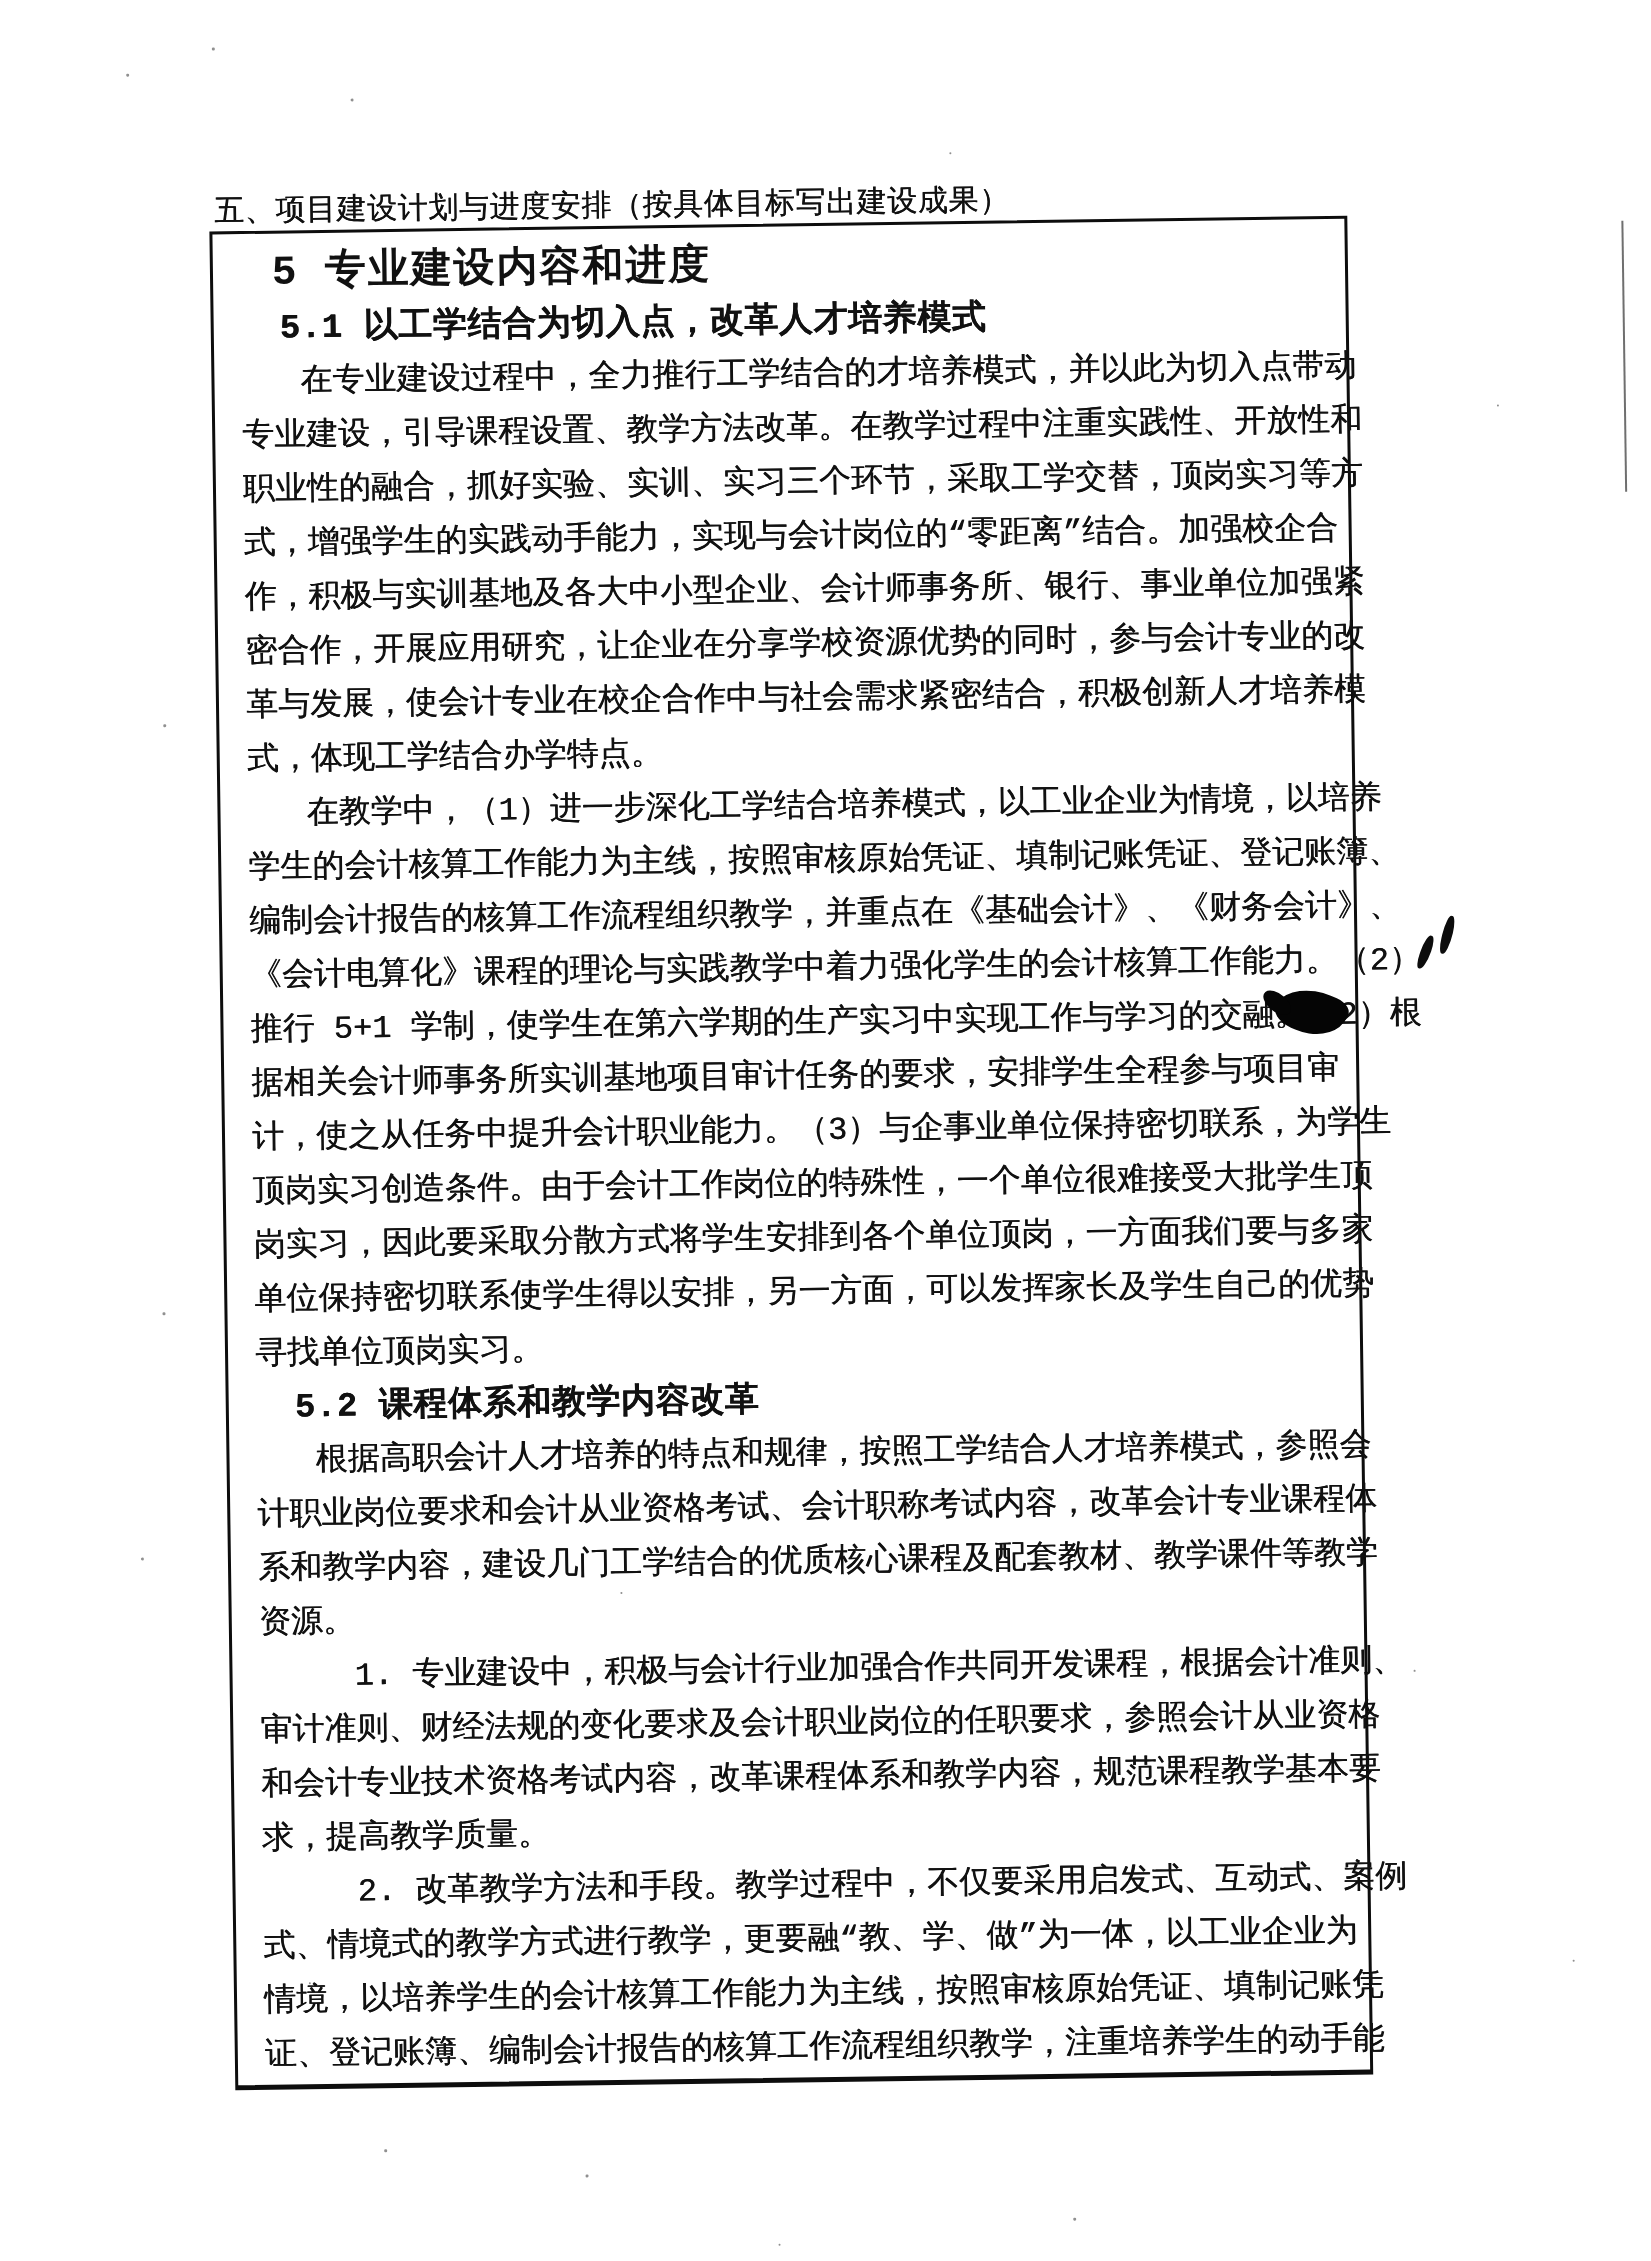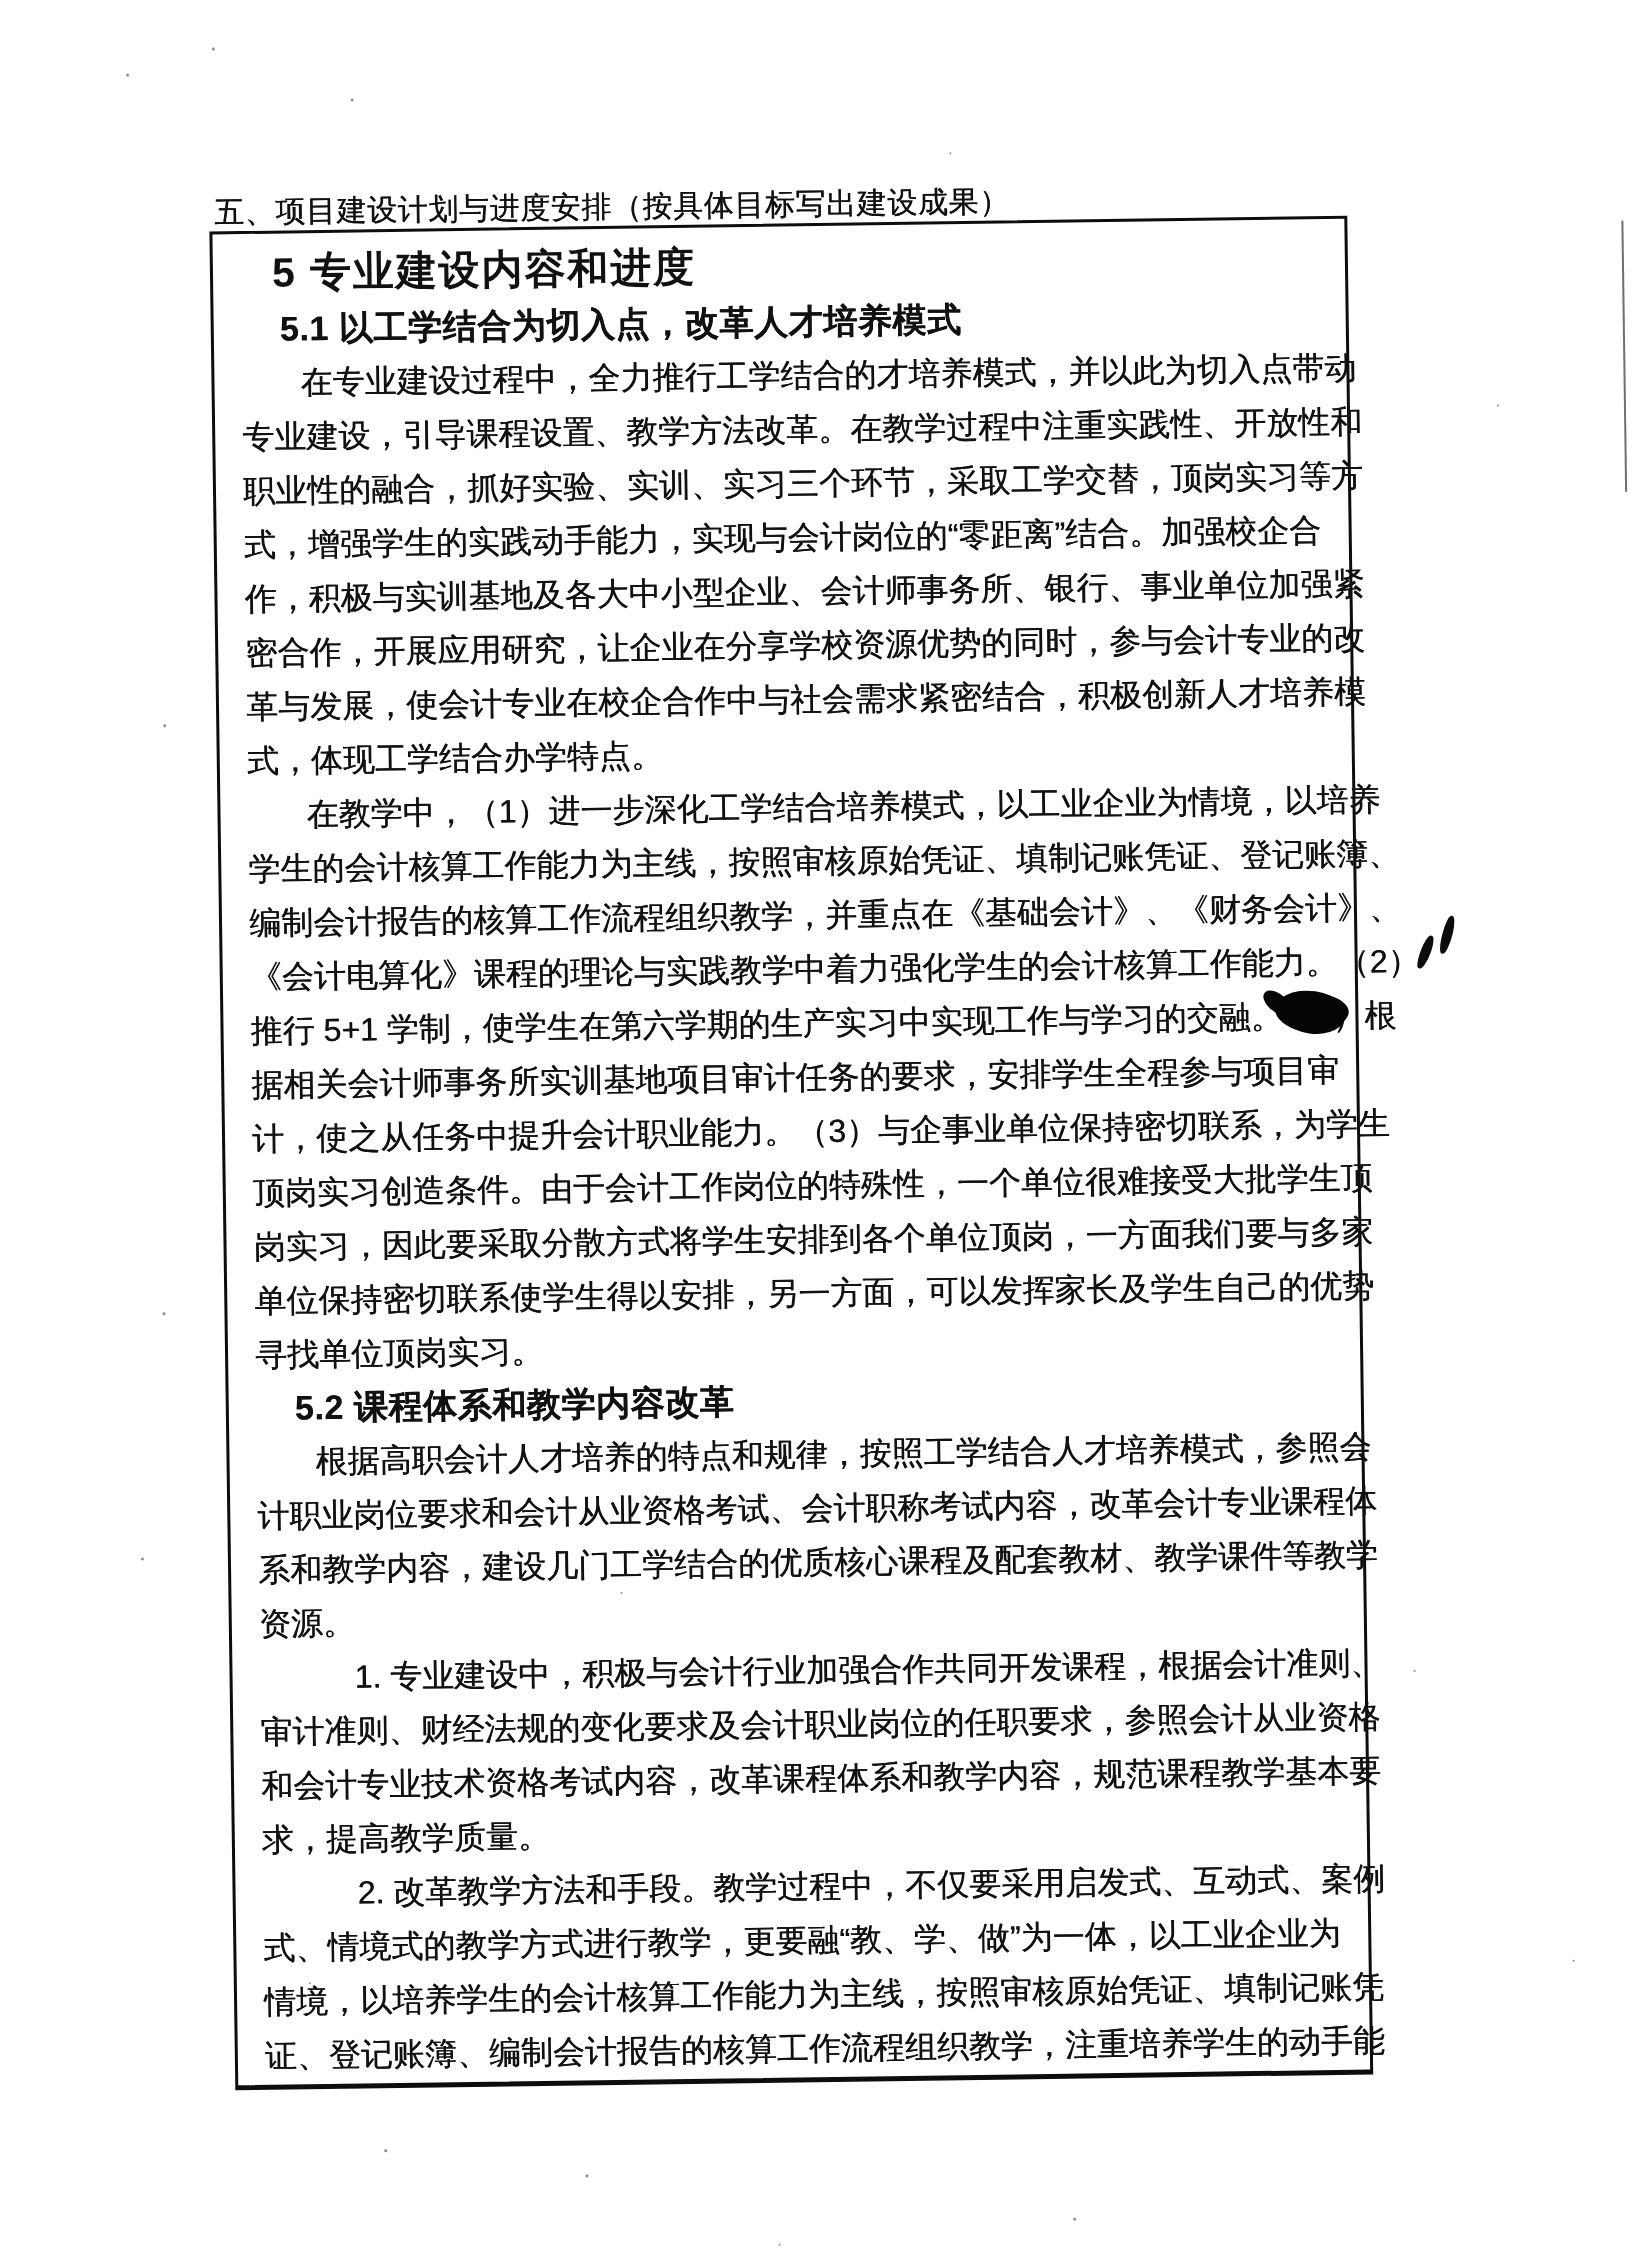--- a/index.html
+++ b/index.html
@@ -1,21 +1,21 @@
 <!DOCTYPE html>
 <html style="font-size:10.3px"><head>
 <meta charset="utf-8">
 <style>
   html,body{margin:0;padding:0;background:#e8e8e8;}
   .page{
     position:relative;
     width:1651px;height:2261px;
     background:#ffffff;
     overflow:hidden;
-    font-family:Liberation Sans, sans-serif;
+    font-family:Liberation Mono, monospace;
     color:#111111;
   }
   .skew{
     position:absolute;left:0;top:0;width:1651px;height:2261px;
     transform:rotate(-0.8deg);
     transform-origin:826px 1131px;
   }
   .section-header{
     position:absolute;left:227px;top:186px;
     font-size:30px;line-height:36px;

